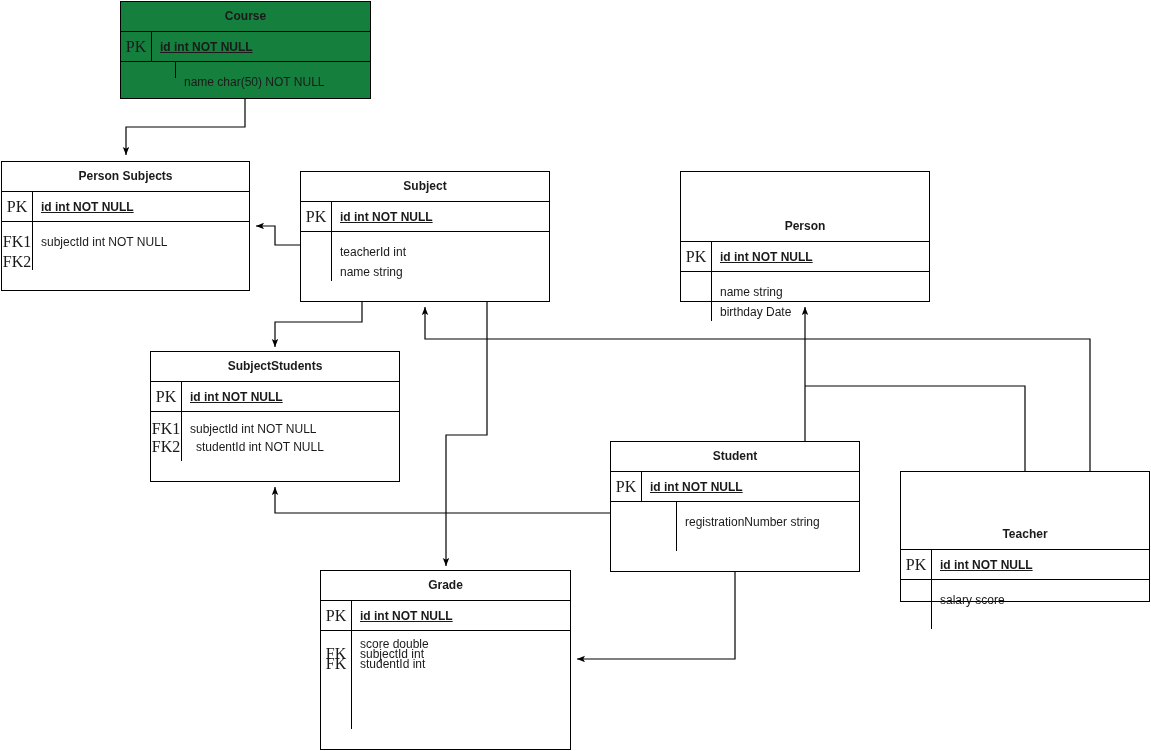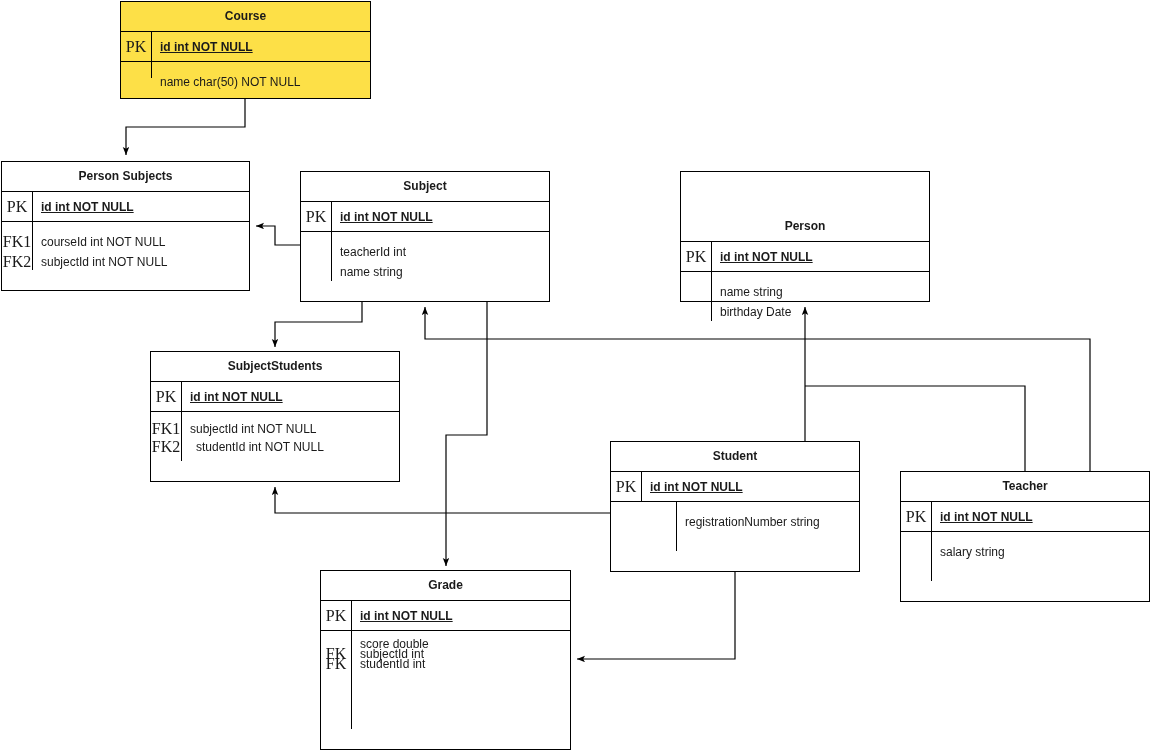--- a/index.html
+++ b/index.html
@@ -42,29 +42,29 @@
         <path d="M 487,302 L 487,435 L 446,435 L 446,566" stroke="#000000" fill="none" marker-end="url(#arw)"></path>
         <path d="M 1090,471 L 1090,339 L 425,339 L 425,307" stroke="#000000" fill="none" marker-end="url(#arw)"></path>
         <path d="M 805,441 L 805,307" stroke="#000000" fill="none" marker-end="url(#arw)"></path>
         <path d="M 1025,471 L 1025,386 L 805,386" stroke="#000000" fill="none"></path>
         <path d="M 610,513 L 275,513 L 275,487" stroke="#000000" fill="none" marker-end="url(#arw)"></path>
         <path d="M 735,572 L 735,659 L 577,659" stroke="#000000" fill="none" marker-end="url(#arw)"></path>
       </g>
   </svg>
 
   <div id="entity-layer">
-      <div class="entity" style="left: 120px; top: 1px; width: 251px; height: 98px; border-color: rgb(0, 0, 0); background: #fde047;">
+      <div class="entity" style="left: 120px; top: 1px; width: 251px; height: 98px; border-color: rgb(0, 0, 0); background: #15803d;">
         <div class="ent-title" style="height: 30px; line-height: 29px;">Course</div>
         <div class="ent-pkrow pkrow" style="height: 30px;">
           <div class="keycol" style="flex-basis: 30px; width: 30px;">PK</div>
           <div class="attrcol">
             <span class="pk-text">id int NOT NULL</span>
           </div>
         </div>
-        <div class="ent-body" style="height: 36px;">
+        <div class="ent-body" style="height: 36px; gap: 24px;">
           <div class="keycol" style="flex-basis: 30px; width: 30px; padding-top: 10px;">
             <div class="keylbl" style="height: 20px; line-height: 20px;"></div>
           </div>
           <div class="attrcol" style="padding-top: 10px; height: 16px; border-left-color: rgb(0, 0, 0);">
             <div class="attr" style="height: 20px; line-height: 20px;">name char(50) NOT NULL</div>
           </div>
         </div>
       </div>
       <div class="entity" style="left: 1px; top: 161px; width: 249px; height: 130px; border-color: rgb(0, 0, 0); background: rgb(255, 255, 255);">
         <div class="ent-title" style="height: 30px; line-height: 29px;">Person Subjects</div>
@@ -73,21 +73,20 @@
           <div class="attrcol">
             <span class="pk-text">id int NOT NULL</span>
           </div>
         </div>
         <div class="ent-body" style="height: 68px;">
           <div class="keycol" style="flex-basis: 30px; width: 30px; padding-top: 10px;">
             <div class="keylbl" style="height: 20px; line-height: 20px;">FK1</div>
             <div class="keylbl" style="height: 20px; line-height: 20px;">FK2</div>
           </div>
           <div class="attrcol" style="padding-top: 10px; height: 48px; border-left-color: rgb(0, 0, 0);">
-            <div class="attr" style="height: 20px; line-height: 20px;">courseId int NOT NULL</div>
             <div class="attr" style="height: 20px; line-height: 20px;">subjectId int NOT NULL</div>
           </div>
         </div>
       </div>
       <div class="entity" style="left: 300px; top: 171px; width: 250px; height: 131px; border-color: rgb(0, 0, 0); background: rgb(255, 255, 255);">
         <div class="ent-title" style="height: 30px; line-height: 29px;">Subject</div>
         <div class="ent-pkrow pkrow" style="height: 30px;">
           <div class="keycol" style="flex-basis: 30px; width: 30px;">PK</div>
           <div class="attrcol">
             <span class="pk-text">id int NOT NULL</span>
@@ -153,33 +152,33 @@
         <div class="ent-body" style="height: 69px;">
           <div class="keycol" style="flex-basis: 30px; width: 30px; padding-top: 10px;">
             <div class="keylbl" style="height: 20px; line-height: 20px;"></div>
           </div>
           <div class="attrcol" style="padding-top: 10px; height: 49px; border-left-color: rgb(0, 0, 0); margin-left: 35px;">
             <div class="attr" style="height: 20px; line-height: 20px;">registrationNumber string</div>
           </div>
         </div>
       </div>
       <div class="entity" style="left: 900px; top: 471px; width: 250px; height: 131px; border-color: rgb(0, 0, 0); background: rgb(255, 255, 255);">
-        <div class="ent-title" style="height: 30px; line-height: 29px;">Teacher</div>
+        <div class="ent-title" style="height: 30px; line-height: 29px; margin-top: 48px;">Teacher</div>
         <div class="ent-pkrow pkrow" style="height: 30px;">
           <div class="keycol" style="flex-basis: 30px; width: 30px;">PK</div>
           <div class="attrcol">
             <span class="pk-text">id int NOT NULL</span>
           </div>
         </div>
         <div class="ent-body" style="height: 69px;">
           <div class="keycol" style="flex-basis: 30px; width: 30px; padding-top: 10px;">
             <div class="keylbl" style="height: 20px; line-height: 20px;"></div>
           </div>
           <div class="attrcol" style="padding-top: 10px; height: 49px; border-left-color: rgb(0, 0, 0);">
-            <div class="attr" style="height: 20px; line-height: 20px;">salary string</div>
+            <div class="attr" style="height: 20px; line-height: 20px;">salary score</div>
           </div>
         </div>
       </div>
       <div class="entity" style="left: 320px; top: 570px; width: 251px; height: 180px; border-color: rgb(0, 0, 0); background: rgb(255, 255, 255);">
         <div class="ent-title" style="height: 30px; line-height: 29px;">Grade</div>
         <div class="ent-pkrow pkrow" style="height: 30px;">
           <div class="keycol" style="flex-basis: 30px; width: 30px;">PK</div>
           <div class="attrcol">
             <span class="pk-text">id int NOT NULL</span>
           </div>

